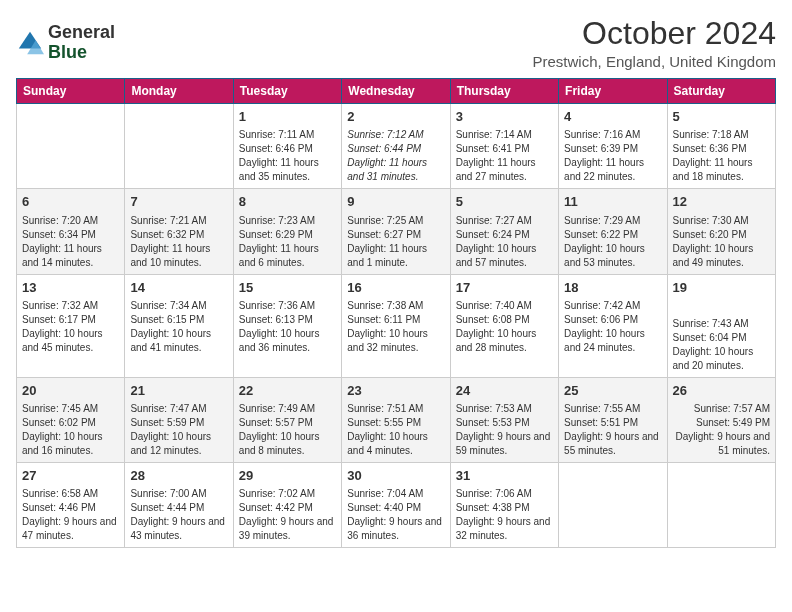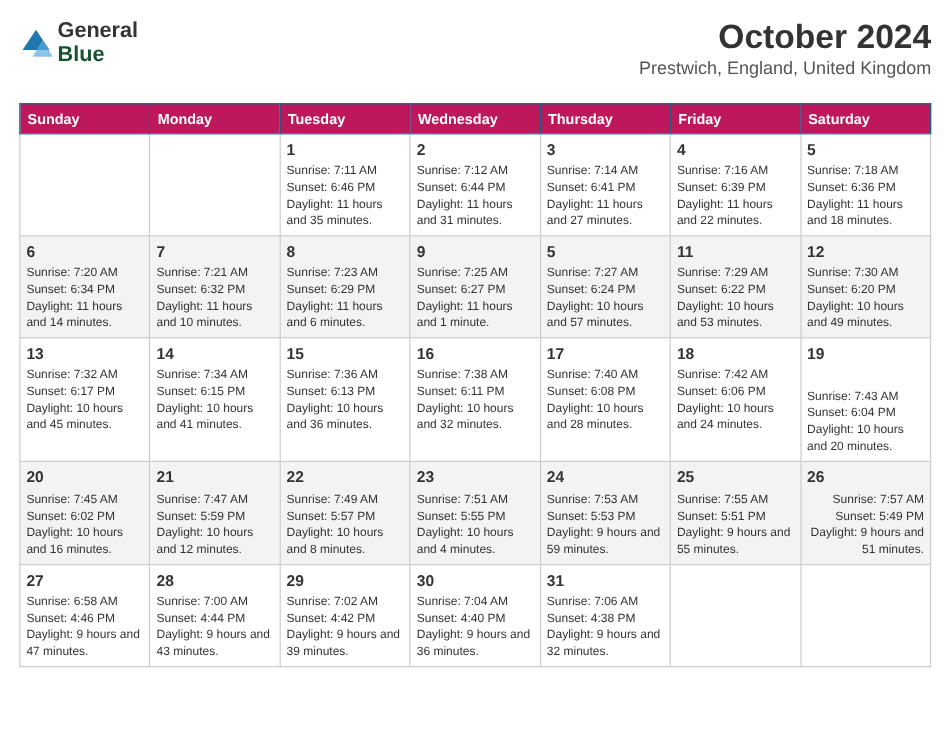--- a/index.html
+++ b/index.html
@@ -6,22 +6,22 @@
     body {
       font-family: Arial, sans-serif;
       background: #fff;
       width: 792px;
       min-height: 612px;
       padding: 16px;
     }
     .header {
       display: flex;
       justify-content: space-between;
-      align-items: flex-start;
-      margin-bottom: 20px;
+      align-items: center;
+      margin-bottom: 8px;
     }
     .logo {
       display: flex;
       align-items: center;
       gap: 4px;
     }
     .logo-text {
       font-size: 18px;
       font-weight: bold;
       line-height: 1.1;
@@ -29,22 +29,22 @@
     }
     .logo-blue { color: #14532d; }
     .logo-icon {
       width: 28px;
       height: 28px;
     }
     .title-block {
       text-align: right;
     }
     .month-title {
-      font-size: 28px;
-      font-weight: bold;
+      font-size: 32px;
+      font-weight: normal;
       color: #333;
       line-height: 1.1;
     }
     .location {
       font-size: 15px;
       color: #555;
       margin-top: 2px;
     }
     table {
       width: 100%;
@@ -123,21 +123,21 @@
         <td class="empty"></td>
         <td class="empty"></td>
         <td>
           <span class="day-num">1</span>
           <div class="day-info" style="white-space: pre-line;">Sunrise: 7:11 AM
 Sunset: 6:46 PM
 Daylight: 11 hours and 35 minutes.</div>
         </td>
         <td>
           <span class="day-num">2</span>
-          <div class="day-info" style="white-space: pre-line;">Sunrise: 7:12 AM
+          <div class="day-info" style="white-space: pre-line; font-style: italic;">Sunrise: 7:12 AM
 Sunset: 6:44 PM
 Daylight: 11 hours and 31 minutes.</div>
         </td>
         <td>
           <span class="day-num">3</span>
           <div class="day-info" style="white-space: pre-line;">Sunrise: 7:14 AM
 Sunset: 6:41 PM
 Daylight: 11 hours and 27 minutes.</div>
         </td>
         <td>

